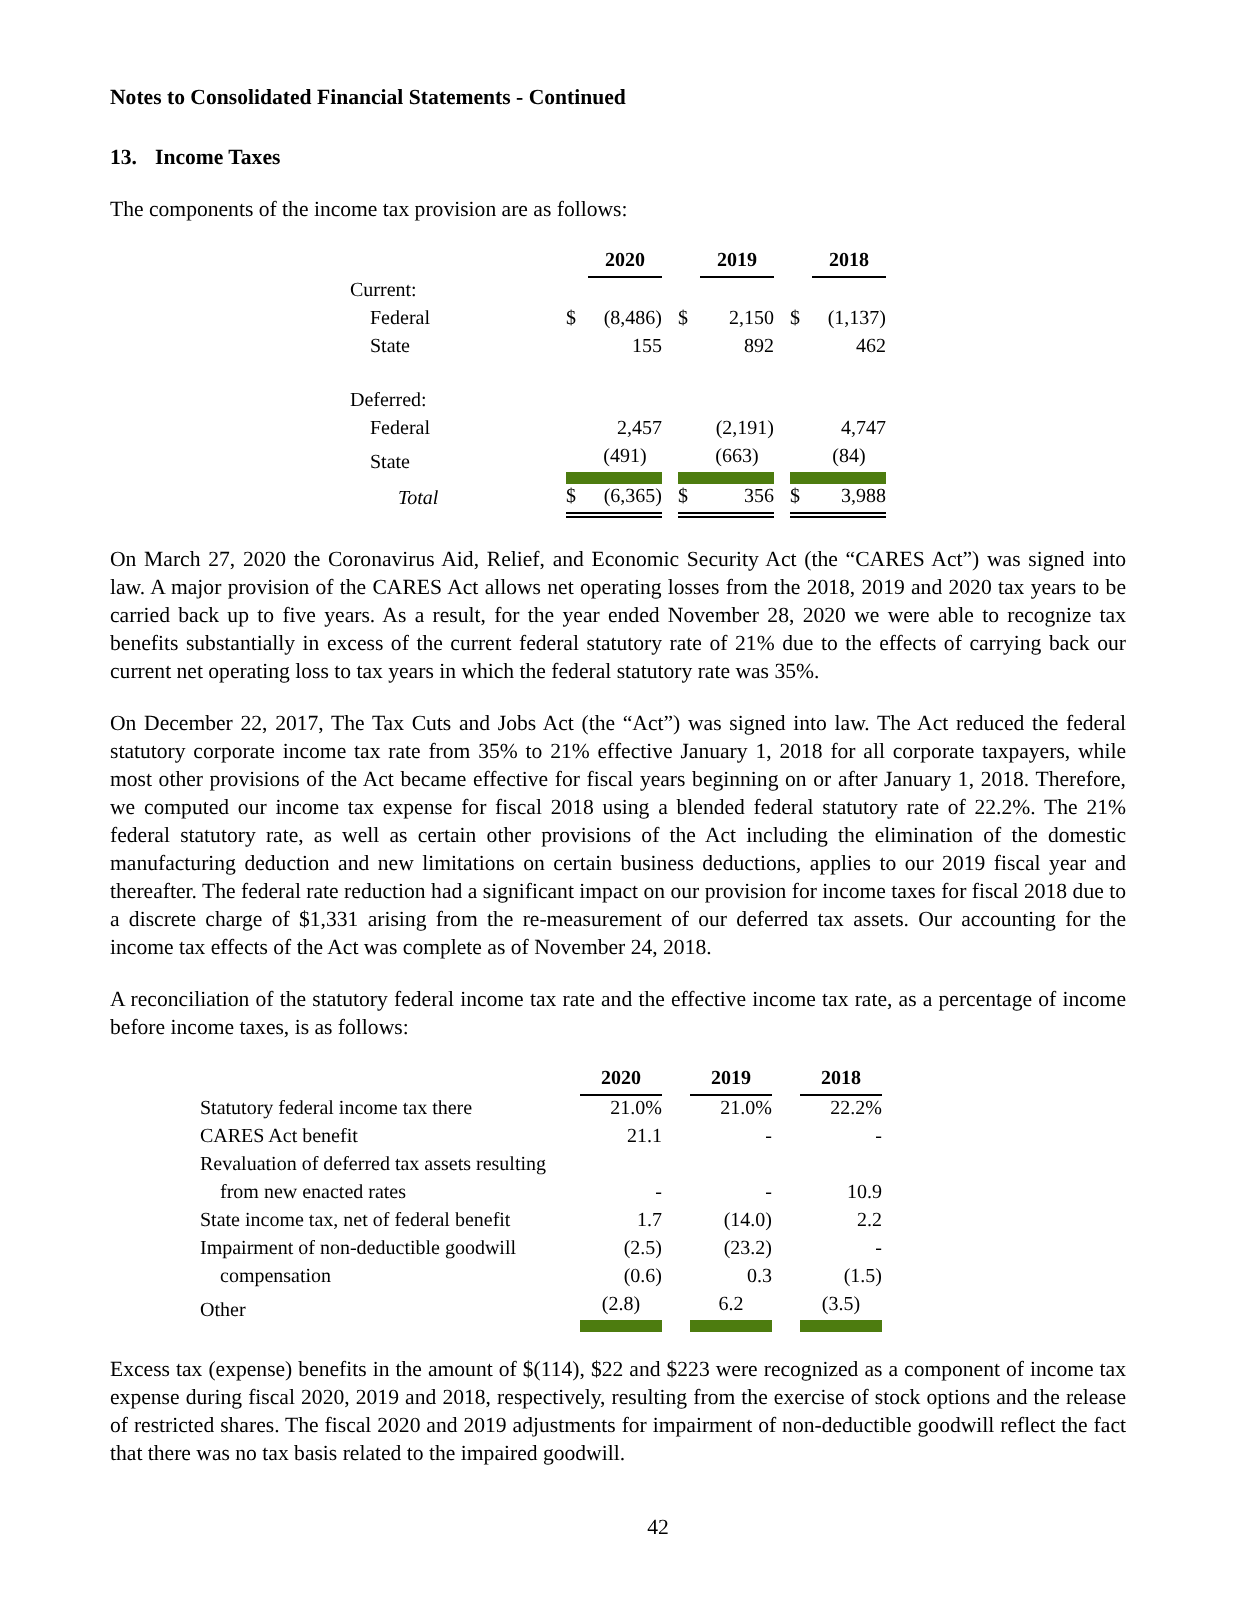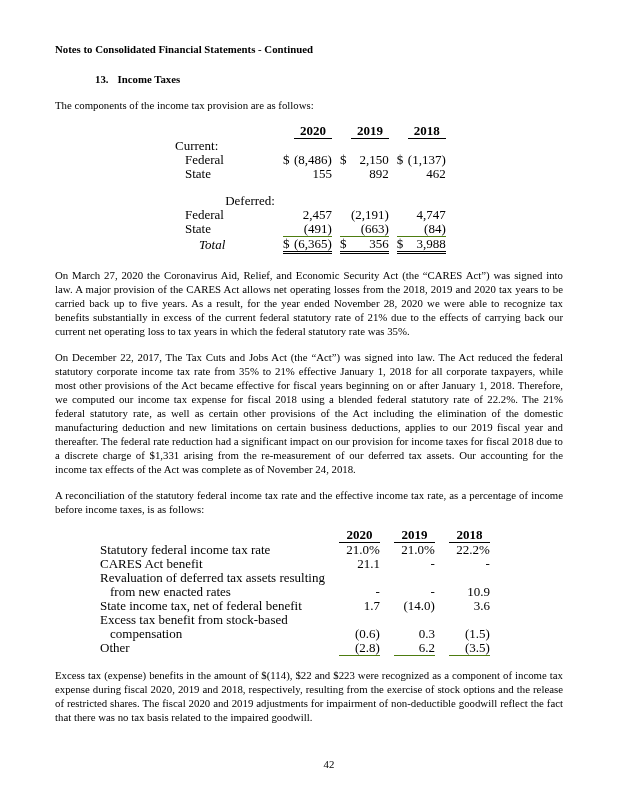--- a/index.html
+++ b/index.html
@@ -6,34 +6,34 @@
   html,body { background:#ffffff; }
   body {
     width:618px; height:800px; position:relative; color:#000;
     font-family:"Liberation Serif","DejaVu Serif",serif;
     font-size:10.8px;
   }
   .content { padding:42px 55px 0 55px; }
   .doc-header { line-height:14px; margin-bottom:17px; }
   .bold { font-weight:bold; }
   .section-heading { font-weight:bold; margin-bottom:13px; }
-  .section-num { margin-right:9px;margin-left:40px; }
+  .section-num { margin-right:9px; }
   p { line-height:14px; text-align:justify; margin-bottom:12px; }
   p.single { text-align:left; }
 
-  table { border-collapse:collapse; font-size:13px; }
+  table { border-collapse:collapse; font-size:10px; }
   td, th { padding:0; vertical-align:bottom; line-height:14px; font-weight:normal; }
   th.yh { font-weight:bold; text-align:center; border-bottom:1px solid #000; }
   .lbl { text-align:left; white-space:nowrap; }
   .val { text-align:right; white-space:nowrap; }
   .cur { text-align:left; }
   .ind1 { padding-left:10px; }
   .ind2 { padding-left:24px;font-style:italic; }
-  tr.gap td, tr.gap th { padding-top:13px;text-align:right; }
-  tr.u .cur, tr.u .val { border-bottom:1px solid #4d7c0f; }
+  tr.gap td, tr.gap th { padding-top:13px; }
+  tr.u .cur, tr.u .val { border-bottom:6px solid #4d7c0f;text-align:center; }
   tr.dd .cur, tr.dd .val { border-bottom:3px double #000; }
 
   .t1 { margin:3px 0 14px 120px; }
   .t1 .lbl { width:100px;margin-top:10px; }
   .t1 .sp  { width:8px; }
   .t1 .cur { width:11px; }
   .t1 .val { width:37px; }
 
   .t2 { margin:3px 0 12px 45px; }
   .t2 .lbl { width:176px; }
@@ -169,21 +169,21 @@
         <tr>
       <td class="lbl"></td>
       <td class="sp"></td>
           <th class="val yh">2020</th>
       <td class="sp"></td>
           <th class="val yh">2019</th>
       <td class="sp"></td>
           <th class="val yh">2018</th>
     </tr>
     <tr>
-      <td class="lbl">Statutory federal income tax rate</td>
+      <td class="lbl">Statutory federal income tax there</td>
       <td class="sp"></td>
           <td class="val">21.0%</td>
       <td class="sp"></td>
           <td class="val">21.0%</td>
       <td class="sp"></td>
           <td class="val">22.2%</td>
     </tr>
     <tr>
       <td class="lbl">CARES Act benefit</td>
       <td class="sp"></td>
@@ -211,30 +211,30 @@
       <td class="sp"></td>
           <td class="val">10.9</td>
     </tr>
     <tr>
       <td class="lbl">State income tax, net of federal benefit</td>
       <td class="sp"></td>
           <td class="val">1.7</td>
       <td class="sp"></td>
           <td class="val">(14.0)</td>
       <td class="sp"></td>
-          <td class="val">3.6</td>
-    </tr>
-    <tr>
-      <td class="lbl">Excess tax benefit from stock-based</td>
-      <td class="sp"></td>
-          <td class="val"></td>
-      <td class="sp"></td>
-          <td class="val"></td>
-      <td class="sp"></td>
-          <td class="val"></td>
+          <td class="val">2.2</td>
+    </tr>
+    <tr>
+      <td class="lbl">Impairment of non-deductible goodwill</td>
+      <td class="sp"></td>
+          <td class="val">(2.5)</td>
+      <td class="sp"></td>
+          <td class="val">(23.2)</td>
+      <td class="sp"></td>
+          <td class="val">-</td>
     </tr>
     <tr>
       <td class="lbl ind1">compensation</td>
       <td class="sp"></td>
           <td class="val">(0.6)</td>
       <td class="sp"></td>
           <td class="val">0.3</td>
       <td class="sp"></td>
           <td class="val">(1.5)</td>
     </tr>

